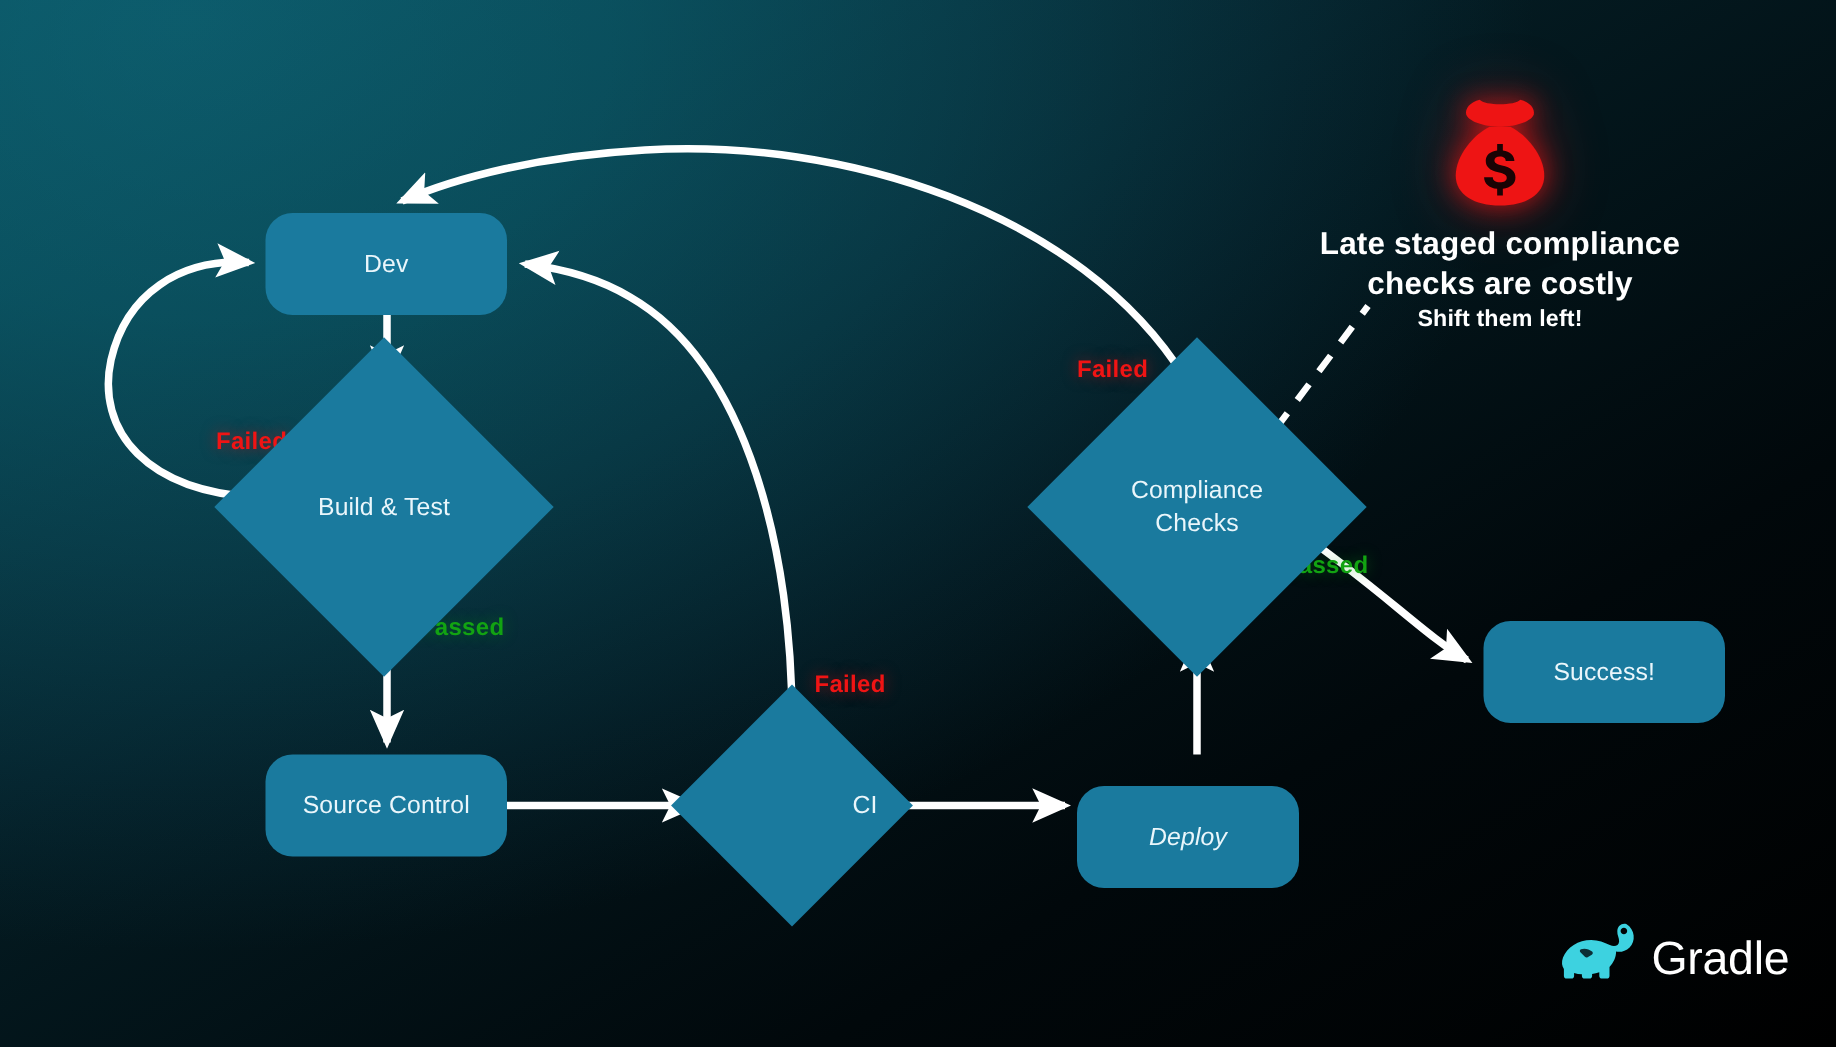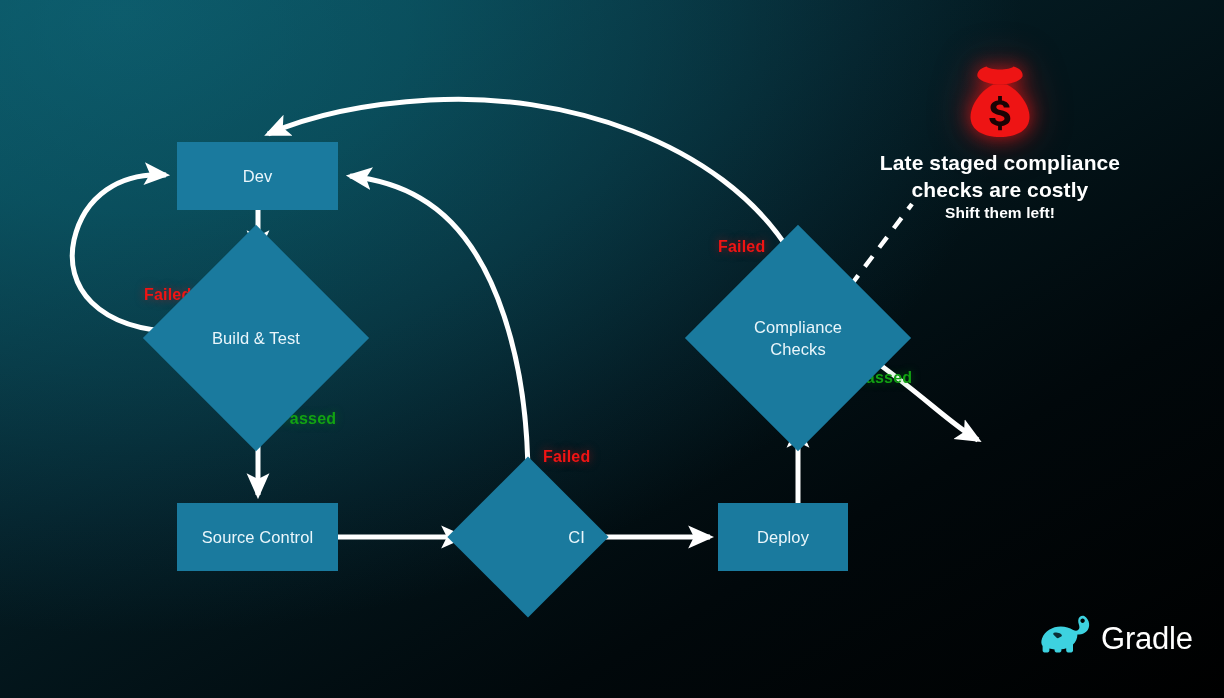--- a/index.html
+++ b/index.html
@@ -32,20 +32,21 @@
   #nodes > *, #overlay > * { pointer-events: auto; }
 
   
   .node {
     position: absolute;
     box-sizing: border-box;
     display: flex;
     align-items: center;
     justify-content: center;
     text-align: center;
+    border-radius: 18px;
   }
   .node .label {
     position: relative;
     z-index: 2;
     color: #eaf6fb;
     font-size: 16.5px;
     font-weight: 400;
     line-height: 1.35;
     letter-spacing: .1px;
     white-space: pre-line;
@@ -177,30 +178,33 @@
 
     <div class="node rect" style="left:177px; top:503px; width:161px; height:68px;">
       <span class="label">Source Control</span>
     </div>
 
     <div class="node diamond-wrap" style="left:471px; top:480px; width:114px; height:114px;justify-content:flex-end;">
       <span class="dshape"></span>
       <span class="label">CI</span>
     </div>
 
-    <div class="node rect" style="left:718px; top:503px; width:130px; height:68px;">
+    <div class="node rect" style="left:718px; top:524px; width:148px; height:68px;font-style:italic;">
       <span class="label">Deploy</span>
     </div>
 
     <div class="node diamond-wrap" style="left:718px; top:258px; width:160px; height:160px;">
       <span class="dshape"></span>
       <span class="label">Compliance
 Checks</span>
     </div>
 
+    <div class="node rect" style="left:989px; top:414px; width:161px; height:68px;">
+      <span class="label">Success!</span>
+    </div>
 
   </div>
 
   <div id="overlay">
 
     <span class="edge-label lbl-failed" style="left:144px; top:286px;">Failed</span>
 
     <span class="edge-label lbl-passed" style="left:279px; top:410px;">Passed</span>
 
     <span class="edge-label lbl-failed" style="left:543px; top:448px;">Failed</span>

